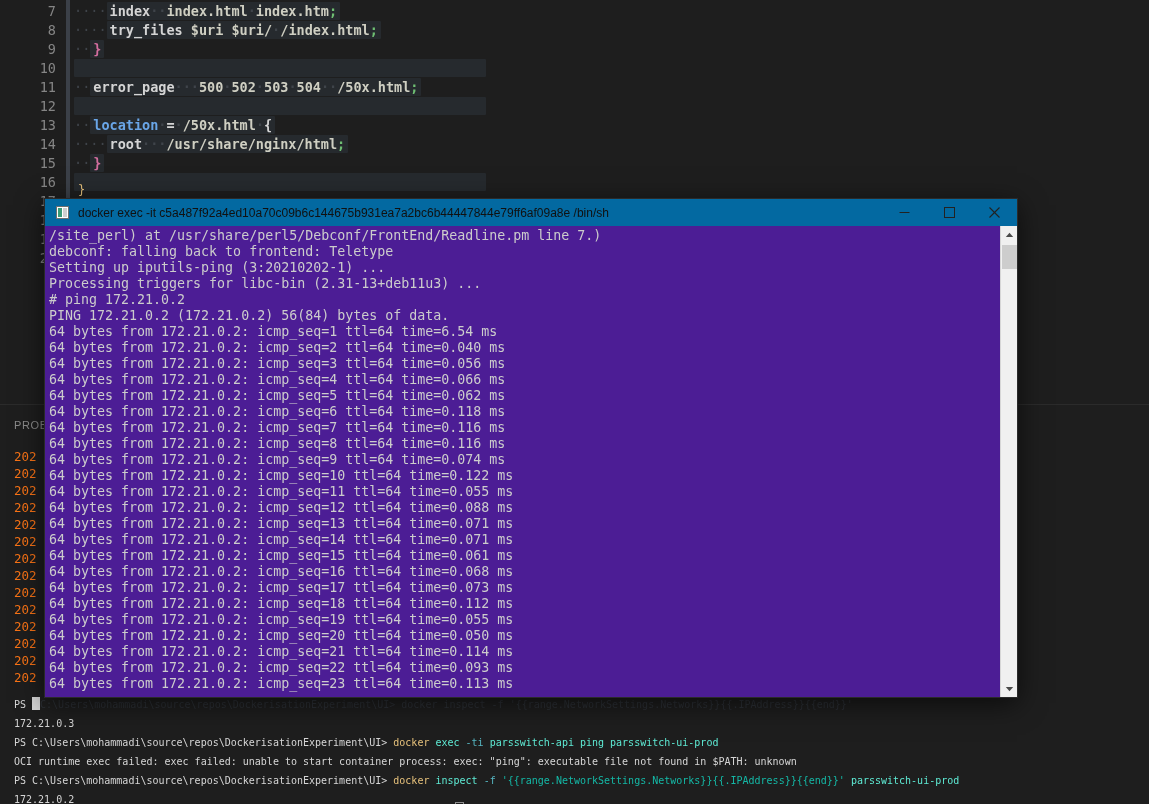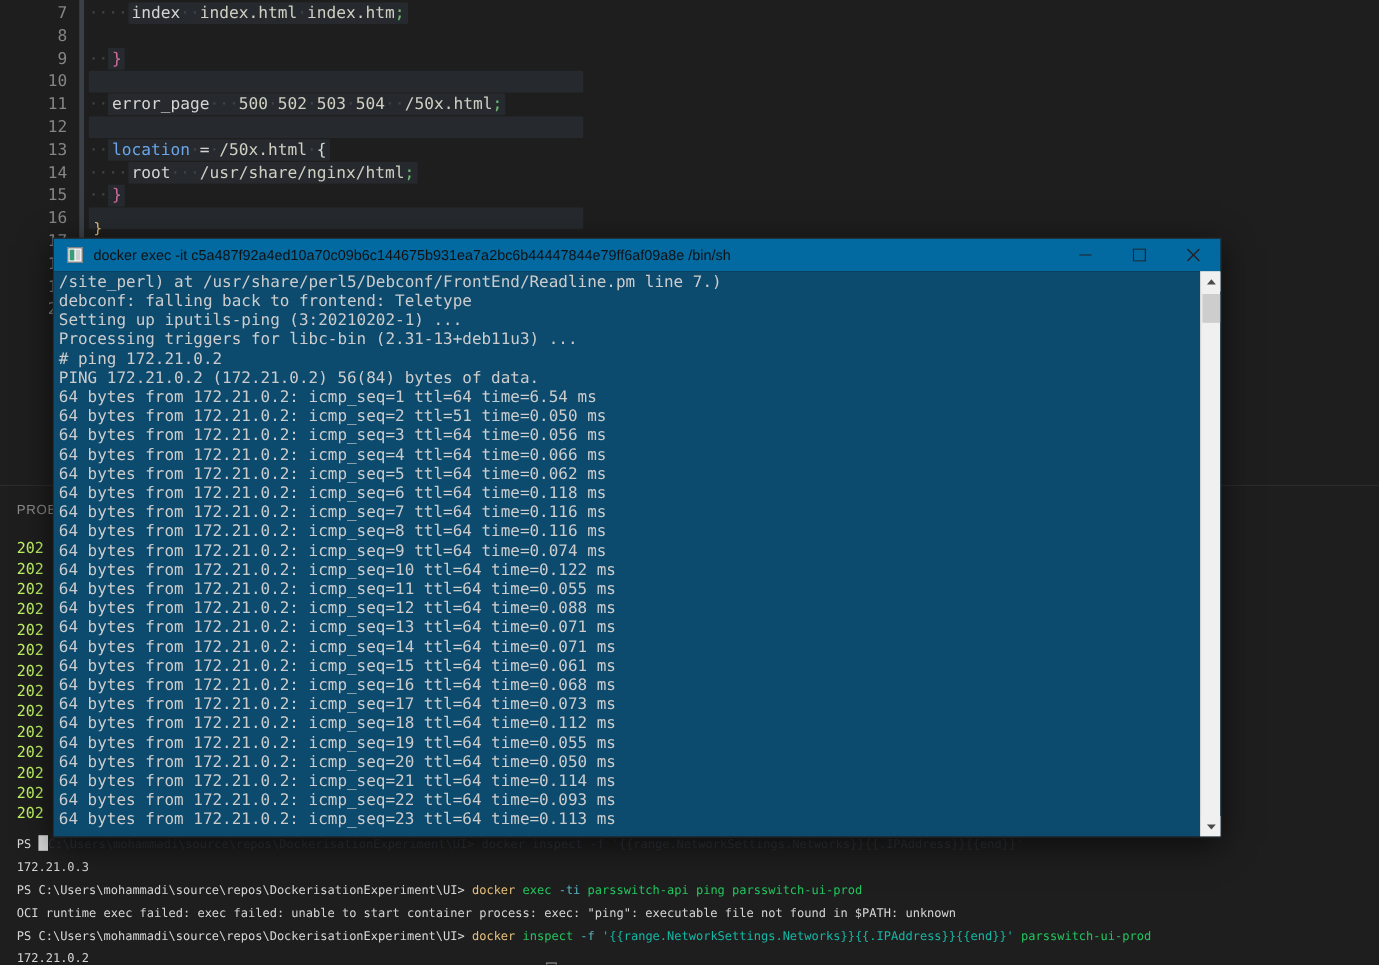--- a/index.html
+++ b/index.html
@@ -31,21 +31,21 @@
   .indentbar {
     position: absolute; left: 66px; top: 0; width: 4px; height: 404px;
     background: #3b4048;
   }
   .codeline {
     position: absolute; left: 74px;
     font-family: "DejaVu Sans Mono", monospace;
     font-size: 13.5px; line-height: 19px;
     white-space: pre;
   }
-  .codebg { background: #262a2e; padding: 1px 3px; border-radius: 1px; }
+  .codebg { background: #262a2e; padding: 1px 3px; border-radius: 1px; font-weight: bold; }
   .tk-ws   { color: #3f444a; }
   .tk-dir  { color: #d4d4d4; }
   .tk-key  { color: #6aa6e8; }
   .tk-str  { color: #cfcfc2; }
   .tk-num  { color: #cfcfc2; }
   .tk-punc { color: #d16d9e; }
   .tk-semi { color: #6fbf73; }
 
   
   .brace17 {
@@ -60,39 +60,39 @@
     background: #1e1e1e; border-top: 1px solid #2b2b2b;
   }
   .panel-tab {
     position: absolute; left: 14px; top: 14px;
     font-family: "Liberation Sans", sans-serif; font-size: 11px;
     letter-spacing: .6px; color: #8b8b8b;
   }
   .panel-line {
     position: absolute; left: 14px;
     font-family: "DejaVu Sans Mono", monospace; font-size: 12.5px;
-    line-height: 16px; color: #bef264; white-space: pre;
+    line-height: 16px; color: #f97316; white-space: pre;
   }
 
   
   .ps {
     position: absolute; left: 0; top: 692px; width: 1149px; height: 112px;
     background: #1e1e1e; overflow: hidden;
   }
   .ps-line {
     position: absolute; left: 14px;
     font-family: "DejaVu Sans Mono", monospace;
     font-size: 10px; line-height: 19px;
     color: #d6d6d6; white-space: pre;
   }
   .ps-ps   { color: #d6d6d6; }
   .ps-path { color: #d6d6d6; }
   .ps-cmd  { color: #e5c07b; }
   .ps-flag { color: #56b6c2; }
-  .ps-arg  { color: #22c55e; }
+  .ps-arg  { color: #5eead4; }
   .ps-str  { color: #14b8a6; }
   .ps-dim  { color: #2e3238; }
   .ps-caret {
     display: inline-block; width: 8px; height: 13px;
     background: #d6d6d6; vertical-align: -2px;
   }
   .ps-cursor-box {
     position: absolute; width: 9px; height: 11px;
     border: 1px solid #8b8b8b;
   }
@@ -129,21 +129,21 @@
   .win-btns { display: flex; flex: 0 0 auto; height: 27px; }
   .win-btn {
     width: 45px; height: 27px; display: flex;
     align-items: center; justify-content: center;
     color: #222; font-family: "Liberation Sans", sans-serif; font-size: 12px;
   }
   .win-btn svg { display: block; }
 
   .term-body {
     position: relative; width: 972px; height: 471px;
-    background: #0c4a6e; overflow: hidden;
+    background: #4c1d95; overflow: hidden;
   }
   .term-line {
     position: absolute; left: 4px;
     font-family: "DejaVu Sans Mono", monospace;
     font-size: 13.3px; line-height: 16px;
     color: #cccccc; white-space: pre;
   }
 
   
   .tscroll {
@@ -182,20 +182,21 @@
       <div class="lnum" style="top:192px">17</div>
       <div class="lnum" style="top:211px">18</div>
       <div class="lnum" style="top:230px">19</div>
       <div class="lnum" style="top:249px">20</div>
     </div>
 
     <div class="indentbar"></div>
 
     <div class="codeline" style="top:2px"><span class="tk-ws">····</span><span class="codebg"><span class="tk-dir">index</span><span class="tk-ws">··</span><span class="tk-str">index.html</span><span class="tk-ws">·</span><span class="tk-str">index.htm</span><span class="tk-semi">;</span></span></div>
 
+    <div class="codeline" style="top:21px"><span class="tk-ws">····</span><span class="codebg"><span class="tk-dir">try_files</span> <span class="tk-str">$uri</span> <span class="tk-str">$uri/</span><span class="tk-ws">·</span><span class="tk-str">/index.html</span><span class="tk-semi">;</span></span></div>
 
     <div class="codeline" style="top:40px"><span class="tk-ws">··</span><span class="codebg"><span class="tk-punc">}</span></span></div>
 
     <div class="codeline" style="top:59px"><span class="codebg">&nbsp;&nbsp;&nbsp;&nbsp;&nbsp;&nbsp;&nbsp;&nbsp;&nbsp;&nbsp;&nbsp;&nbsp;&nbsp;&nbsp;&nbsp;&nbsp;&nbsp;&nbsp;&nbsp;&nbsp;&nbsp;&nbsp;&nbsp;&nbsp;&nbsp;&nbsp;&nbsp;&nbsp;&nbsp;&nbsp;&nbsp;&nbsp;&nbsp;&nbsp;&nbsp;&nbsp;&nbsp;&nbsp;&nbsp;&nbsp;&nbsp;&nbsp;&nbsp;&nbsp;&nbsp;&nbsp;&nbsp;&nbsp;&nbsp;&nbsp;</span></div>
 
     <div class="codeline" style="top:78px"><span class="tk-ws">··</span><span class="codebg"><span class="tk-dir">error_page</span><span class="tk-ws">···</span><span class="tk-num">500</span><span class="tk-ws">·</span><span class="tk-num">502</span><span class="tk-ws">·</span><span class="tk-num">503</span><span class="tk-ws">·</span><span class="tk-num">504</span><span class="tk-ws">··</span><span class="tk-str">/50x.html</span><span class="tk-semi">;</span></span></div>
 
     <div class="codeline" style="top:97px"><span class="codebg">&nbsp;&nbsp;&nbsp;&nbsp;&nbsp;&nbsp;&nbsp;&nbsp;&nbsp;&nbsp;&nbsp;&nbsp;&nbsp;&nbsp;&nbsp;&nbsp;&nbsp;&nbsp;&nbsp;&nbsp;&nbsp;&nbsp;&nbsp;&nbsp;&nbsp;&nbsp;&nbsp;&nbsp;&nbsp;&nbsp;&nbsp;&nbsp;&nbsp;&nbsp;&nbsp;&nbsp;&nbsp;&nbsp;&nbsp;&nbsp;&nbsp;&nbsp;&nbsp;&nbsp;&nbsp;&nbsp;&nbsp;&nbsp;&nbsp;&nbsp;</span></div>
 
     <div class="codeline" style="top:116px"><span class="tk-ws">··</span><span class="codebg"><span class="tk-key">location</span><span class="tk-ws">·</span><span class="tk-dir">=</span><span class="tk-ws">·</span><span class="tk-str">/50x.html</span><span class="tk-ws">·</span><span class="tk-dir">{</span></span></div>
@@ -269,21 +270,21 @@
     </div>
 
     <div class="term-body">
       <div class="term-line" style="top:2px">/site_perl) at /usr/share/perl5/Debconf/FrontEnd/Readline.pm line 7.)</div>
       <div class="term-line" style="top:18px">debconf: falling back to frontend: Teletype</div>
       <div class="term-line" style="top:34px">Setting up iputils-ping (3:20210202-1) ...</div>
       <div class="term-line" style="top:50px">Processing triggers for libc-bin (2.31-13+deb11u3) ...</div>
       <div class="term-line" style="top:66px"># ping 172.21.0.2</div>
       <div class="term-line" style="top:82px">PING 172.21.0.2 (172.21.0.2) 56(84) bytes of data.</div>
       <div class="term-line" style="top:98px">64 bytes from 172.21.0.2: icmp_seq=1 ttl=64 time=6.54 ms</div>
-      <div class="term-line" style="top:114px">64 bytes from 172.21.0.2: icmp_seq=2 ttl=51 time=0.050 ms</div>
+      <div class="term-line" style="top:114px">64 bytes from 172.21.0.2: icmp_seq=2 ttl=64 time=0.040 ms</div>
       <div class="term-line" style="top:130px">64 bytes from 172.21.0.2: icmp_seq=3 ttl=64 time=0.056 ms</div>
       <div class="term-line" style="top:146px">64 bytes from 172.21.0.2: icmp_seq=4 ttl=64 time=0.066 ms</div>
       <div class="term-line" style="top:162px">64 bytes from 172.21.0.2: icmp_seq=5 ttl=64 time=0.062 ms</div>
       <div class="term-line" style="top:178px">64 bytes from 172.21.0.2: icmp_seq=6 ttl=64 time=0.118 ms</div>
       <div class="term-line" style="top:194px">64 bytes from 172.21.0.2: icmp_seq=7 ttl=64 time=0.116 ms</div>
       <div class="term-line" style="top:210px">64 bytes from 172.21.0.2: icmp_seq=8 ttl=64 time=0.116 ms</div>
       <div class="term-line" style="top:226px">64 bytes from 172.21.0.2: icmp_seq=9 ttl=64 time=0.074 ms</div>
       <div class="term-line" style="top:242px">64 bytes from 172.21.0.2: icmp_seq=10 ttl=64 time=0.122 ms</div>
       <div class="term-line" style="top:258px">64 bytes from 172.21.0.2: icmp_seq=11 ttl=64 time=0.055 ms</div>
       <div class="term-line" style="top:274px">64 bytes from 172.21.0.2: icmp_seq=12 ttl=64 time=0.088 ms</div>

